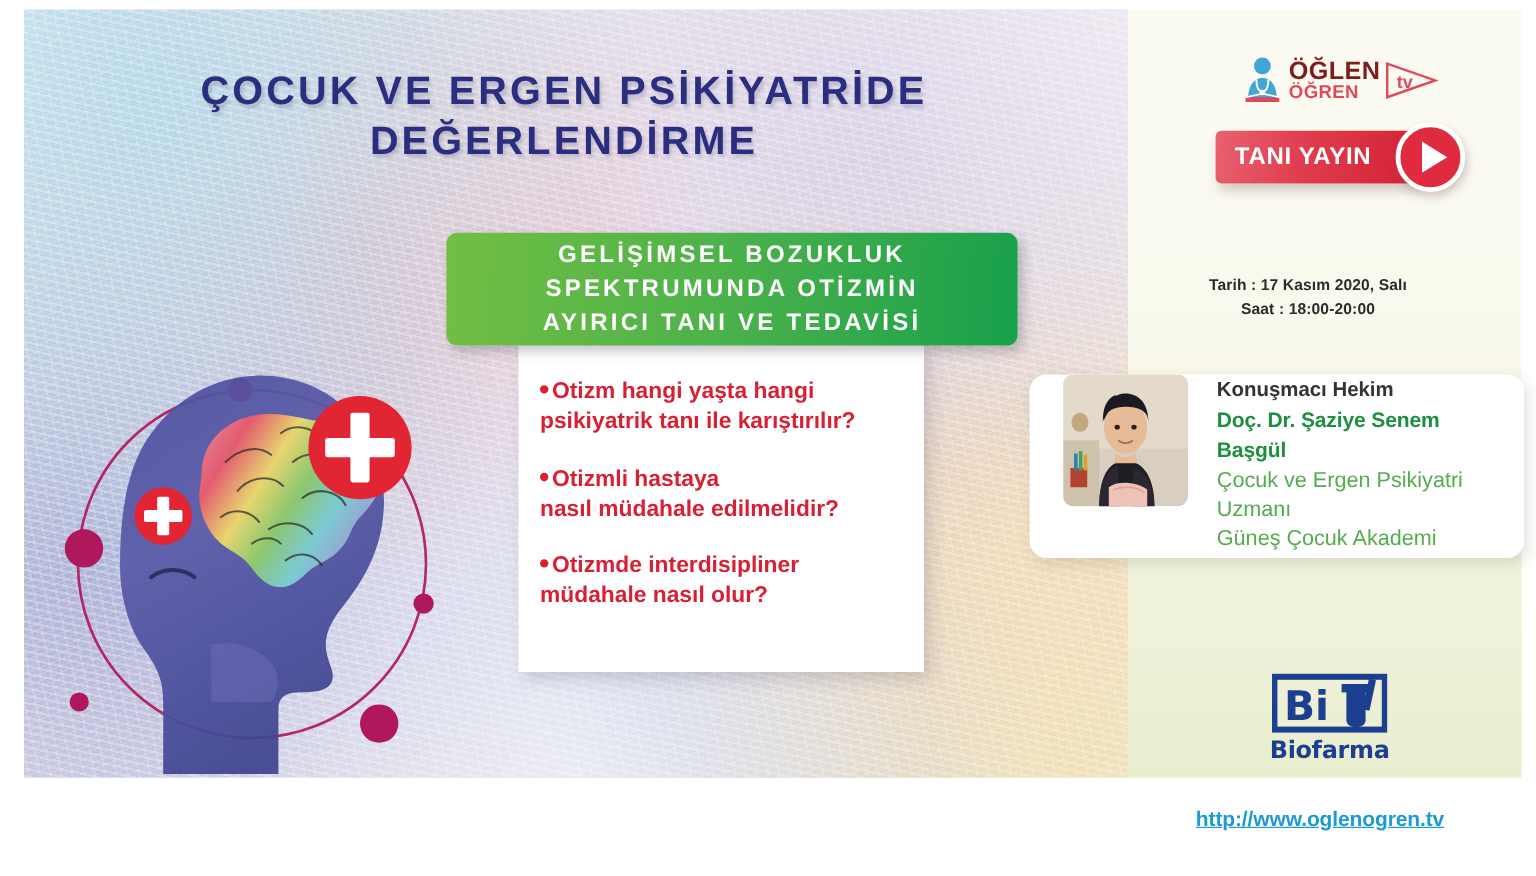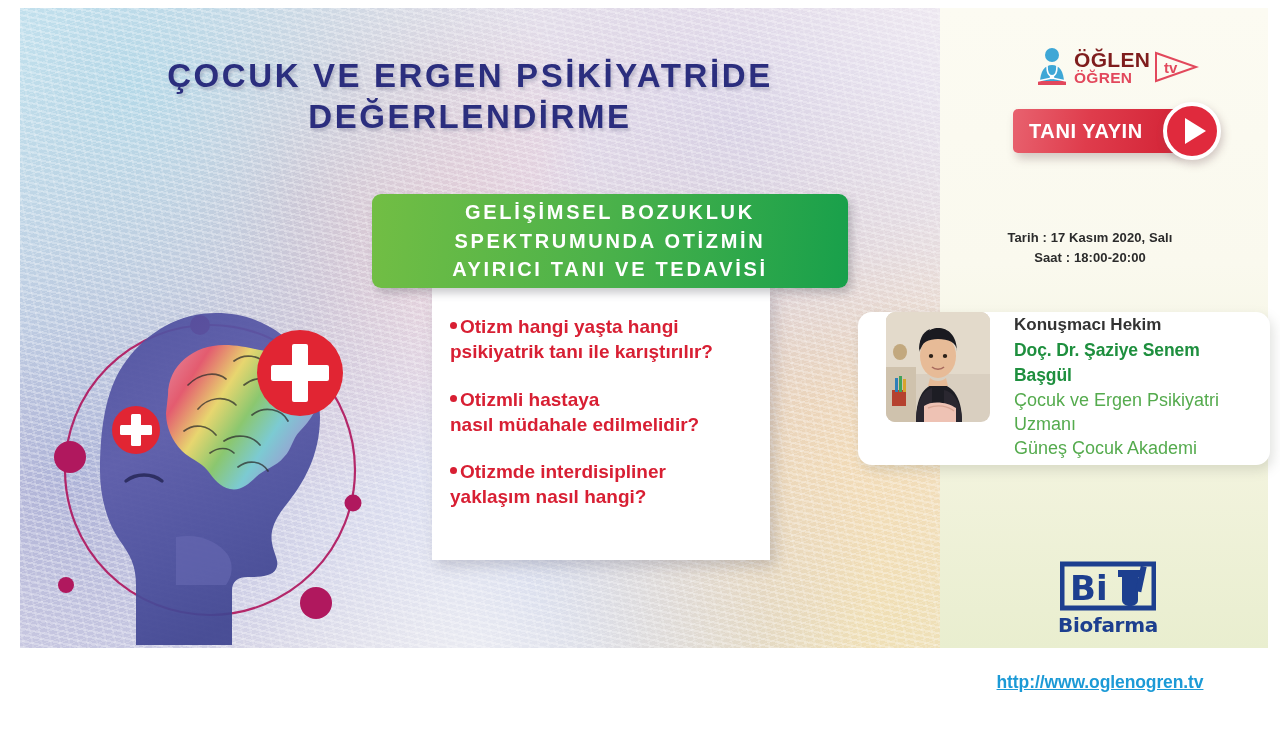--- a/index.html
+++ b/index.html
@@ -356,21 +356,21 @@
     <div class="q-item">
       <span class="b1"><span class="bullet-dot"></span><span>Otizm hangi yaşta hangi</span></span>
       <span class="b2">psikiyatrik tanı ile karıştırılır?</span>
     </div>
     <div class="q-item">
       <span class="b1"><span class="bullet-dot"></span><span>Otizmli hastaya</span></span>
       <span class="b2">nasıl müdahale edilmelidir?</span>
     </div>
     <div class="q-item">
       <span class="b1"><span class="bullet-dot"></span><span>Otizmde interdisipliner</span></span>
-      <span class="b2">yaklaşım nasıl hangi?</span>
+      <span class="b2">müdahale nasıl olur?</span>
     </div>
   </div>
 
   <div class="right-panel"></div>
 
   <div class="brand-logo">
     <svg class="logo-figure" viewBox="0 0 34 40">
       <circle cx="17" cy="8" r="7" fill="#3ea7d6"></circle>
       <path d="M5 36 C5 24 10 18 17 18 C24 18 29 24 29 36 Z" fill="#3ea7d6"></path>
       <path d="M12 19 C12 26 14 29 17 29 C20 29 22 26 22 19" fill="none" stroke="#ffffff" stroke-width="1.6"></path>

